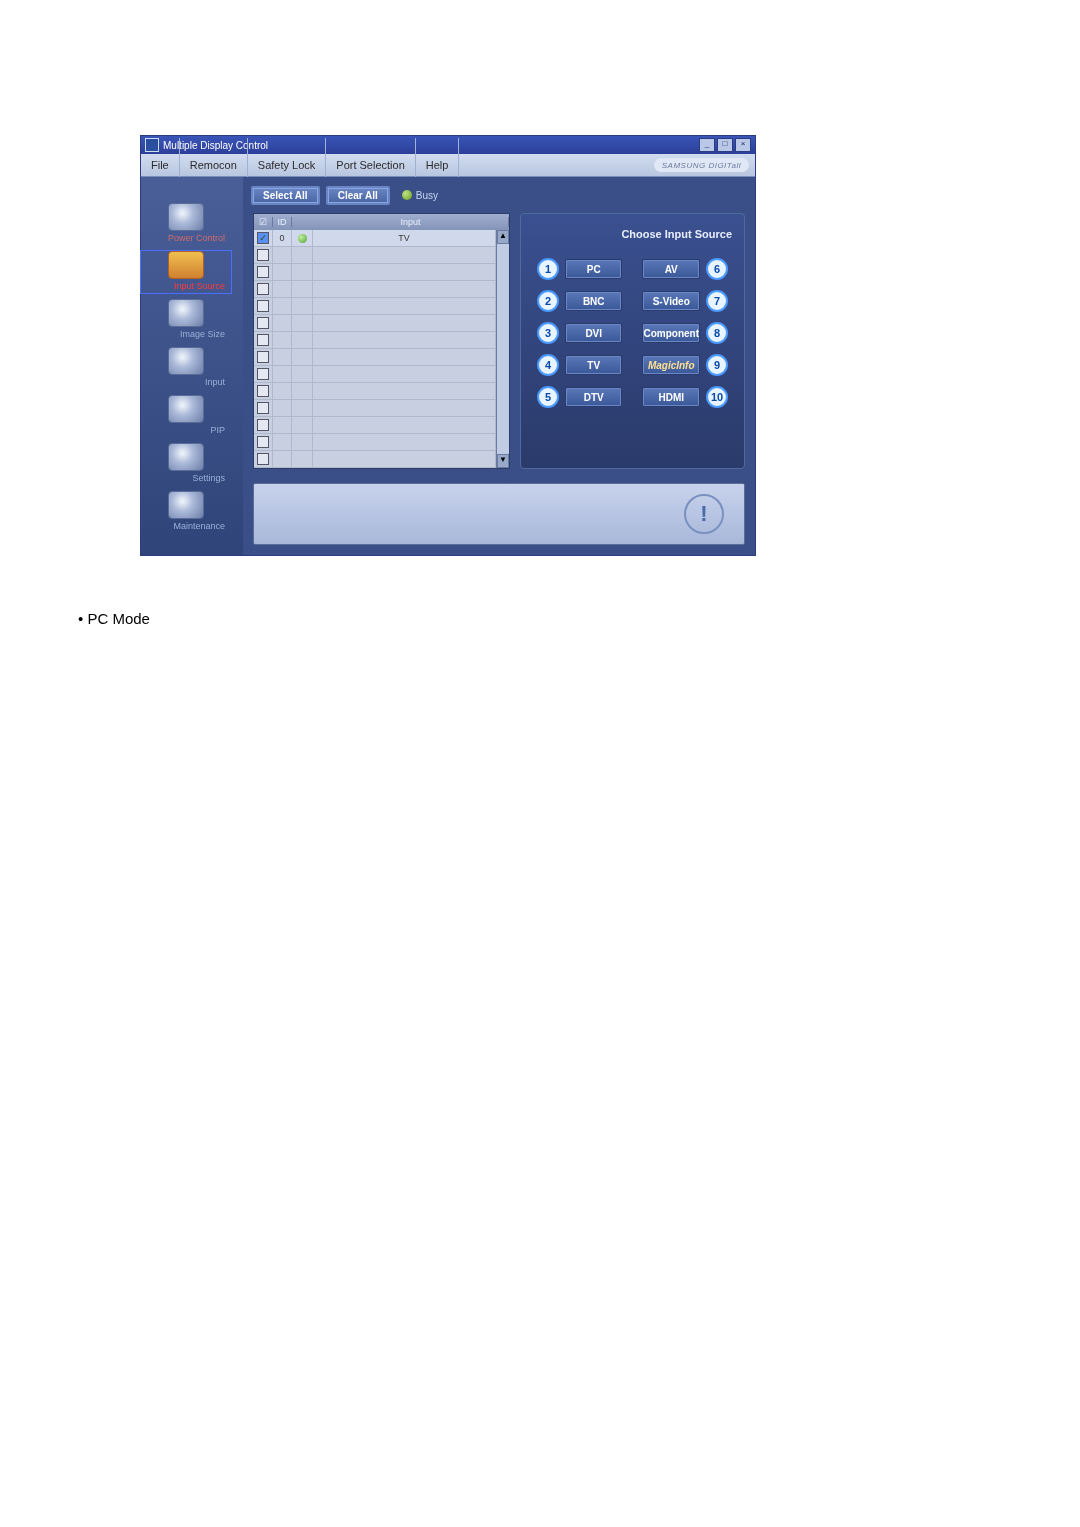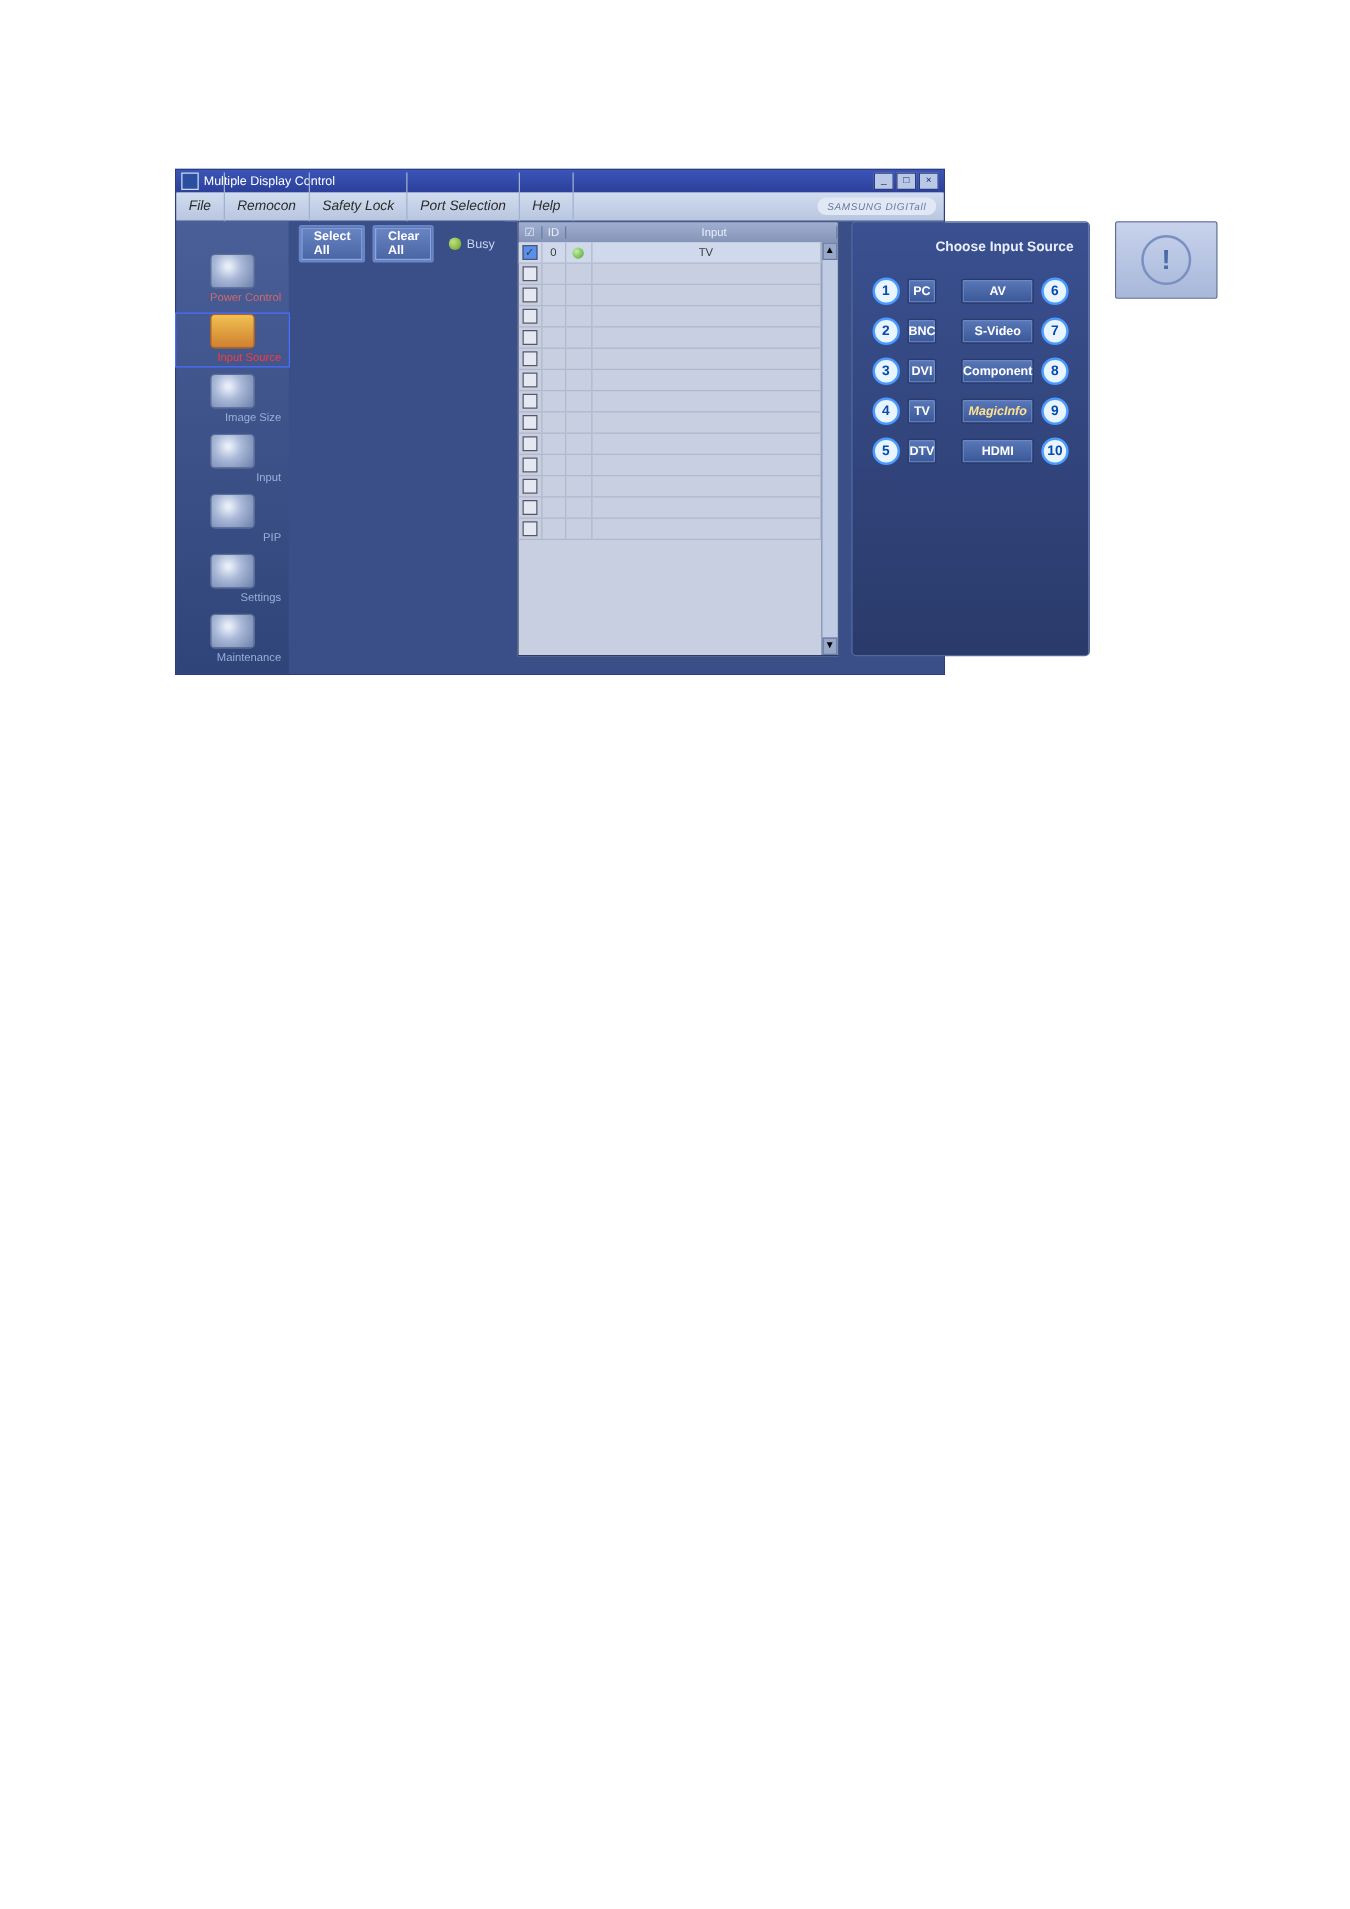--- a/index.html
+++ b/index.html
@@ -62,21 +62,20 @@
     color: #2b2b2b;
     border-bottom: 1px solid #7a8db8;
   }
   .menuitem {
     padding: 16px 10px;
     height: 100%;
     display: flex;
     align-items: center;
     border-right: 1px solid #a0b0d0;
     cursor: pointer;
-    font-style: italic;
   }
   .brand {
     margin-left: auto;
     padding: 0 8px;
     font-size: 8px;
     font-style: italic;
     color: #6a7aa0;
     letter-spacing: 0.5px;
     background: #e0e8f5;
     border-radius: 8px;
@@ -126,21 +125,21 @@
     text-align: right;
     padding-right: 6px;
   }
   .side-item.active .side-label { color: #ff3a3a; font-weight: normal; }
   .side-item.first .side-label { color: #d06a6a; }
 
   
   .maincol {
     flex: 1;
     display: flex;
-    flex-direction: row;
+    flex-direction: column;
   }
   .toolbar {
     height: 28px;
     background: #3a4f88;
     display: flex;
     align-items: center;
     gap: 6px;
     padding: 4px 8px;
   }
   .tbtn {
@@ -593,14 +592,15 @@
           </div>
         </div>
 
         <div class="status-bar">
           <div class="info-icon">!</div>
         </div>
       </div>
     </div>
   </div>
 
+  <div class="bullet-line">• <span>PC Mode</span></div>
 
 </div>
 
 </body></html>

